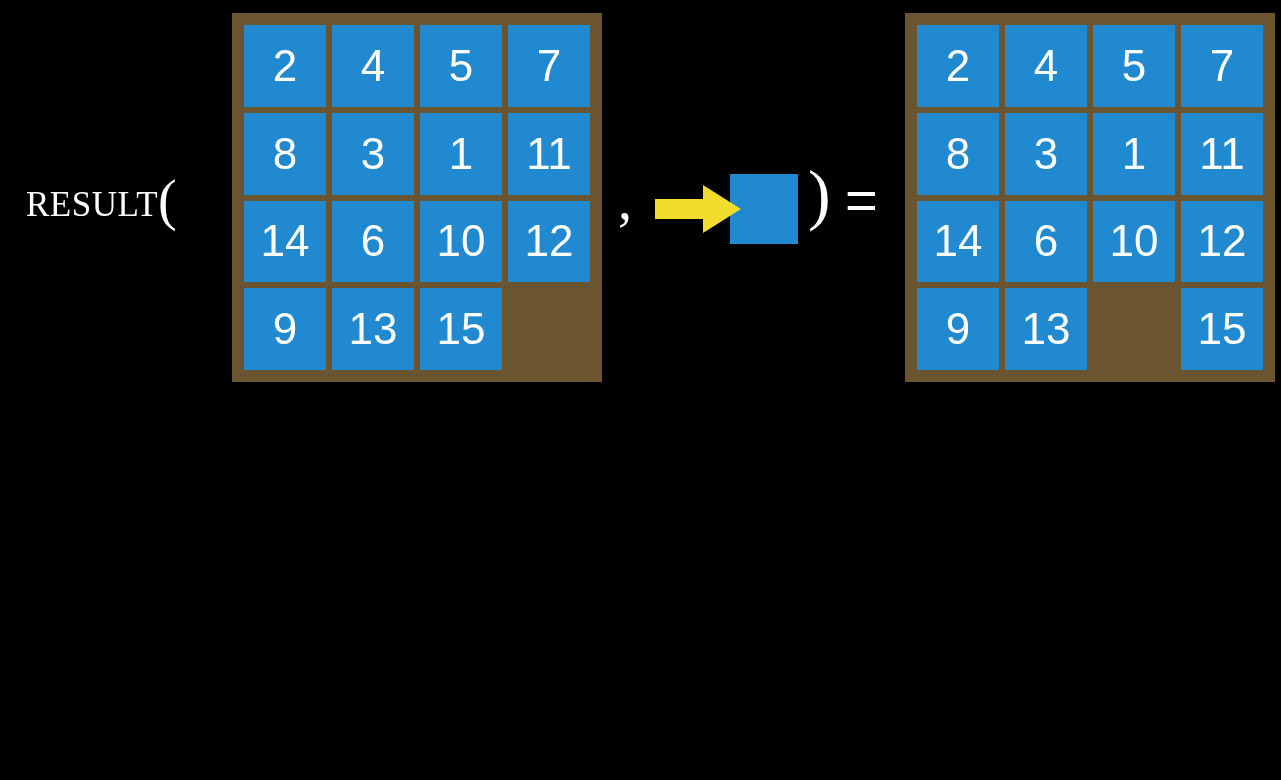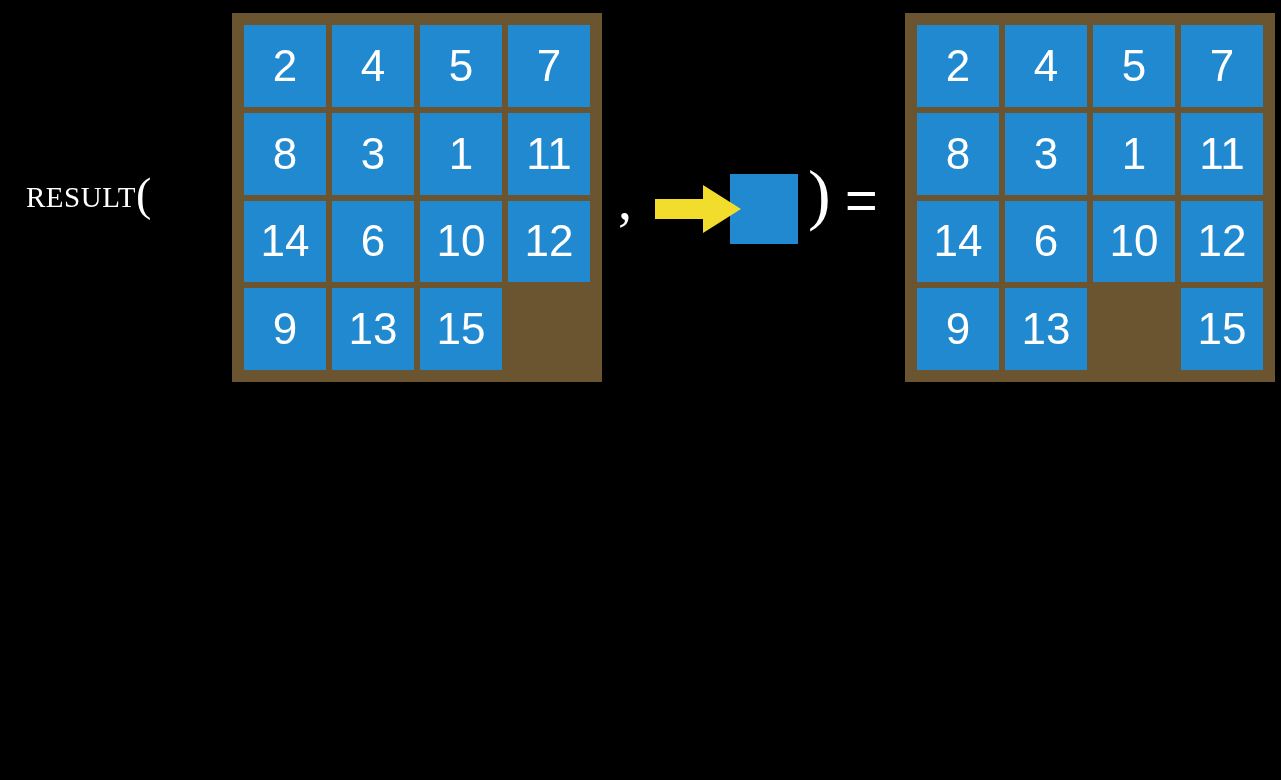--- a/index.html
+++ b/index.html
@@ -40,21 +40,21 @@
     font-variant: small-caps;
     text-transform: lowercase;
     letter-spacing: 0.5px;
     white-space: nowrap;
     line-height: 1;
     user-select: none;
   }
   #row-0 .result-label {
     left: 26px;
     top: 172px;
-    font-size: 41px;
+    font-size: 50px;
   }
   .result-label .paren-open {
     font-variant: normal;
     text-transform: none;
     font-size: 1.12em;
     vertical-align: -0.06em;
   }
 
   
   .glyph {

